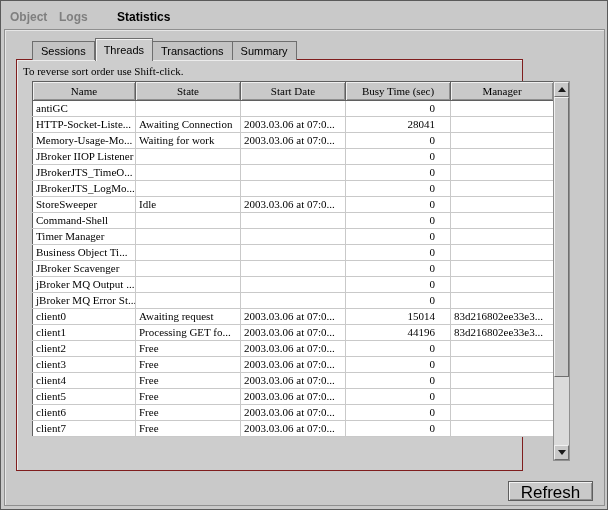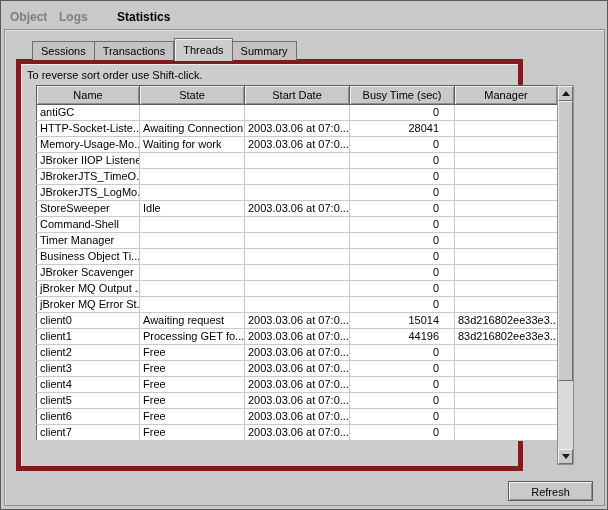--- a/index.html
+++ b/index.html
@@ -35,22 +35,23 @@
   .sub-tab + .sub-tab { border-left:none; }
   .sub-tab.selected {
     background:#cdcdcd; height:23px; padding-top:5px;
     border:1px solid #6e6e6e; border-bottom:none;
     box-shadow: inset 1px 1px 0 #f2f2f2;
     margin-bottom:-1px; z-index:4;
   }
   
   .content {
     position:absolute; left:11px; top:29px; width:507px; height:412px;
-    border:5px solid #7f1d1d; background:#cdcdcd;
+    border:1px solid #7f1d1d; background:#cdcdcd;
     box-shadow: inset 1px 1px 0 #ececec;
+    font-family: Liberation Serif, serif;
   }
   .hint { position:absolute; left:6px; top:5px; color:#000; }
 
   
   .table-zone { position:absolute; left:15px; top:21px; width:538px; height:380px; overflow:hidden; }
   table.grid {
     border-collapse:collapse; table-layout:fixed; width:521px;
     background:#fff; border:1px solid #5f5f5f;
   }
   table.grid th {
@@ -85,39 +86,39 @@
   .thumb {
     position:absolute; left:0; top:15px; width:15px; height:280px;
     background:#c9c9c9; border:1px solid; border-color:#f0f0f0 #6e6e6e #6e6e6e #f0f0f0;
   }
 
   
   .refresh {
     position:absolute; right:11px; top:451px; width:85px; height:20px;
     background:#c9c9c9; border:1px solid #5e5e5e;
     box-shadow: inset 1px 1px 0 #f2f2f2, inset -1px -1px 0 #8f8f8f;
-    font-family:"Liberation Sans", sans-serif; font-size:11px; color:#000;
+    font-family:"Liberation Sans", sans-serif; font-size:17px; color:#000;
     text-align:center; line-height:21px; cursor:default;
   }
 </style>
 </head>
 <body>
 
 <div class="window">
 
   <div class="top-tab dim" id="tab-charts">Object</div>
   <div class="top-tab dim" id="tab-logs">Logs</div>
   <div class="top-tab active" id="tab-stats">Statistics</div>
 
   <div class="page">
 
     <div class="sub-tabs">
       <div class="sub-tab">Sessions</div>
+      <div class="sub-tab selected">Threads</div>
       <div class="sub-tab">Transactions</div>
-      <div class="sub-tab selected">Threads</div>
       <div class="sub-tab">Summary</div>
     </div>
 
     <div class="content">
       <div class="hint">To reverse sort order use Shift-click.</div>
 
       <div class="table-zone">
         <table class="grid">
           <thead>
             <tr id="head-row">

